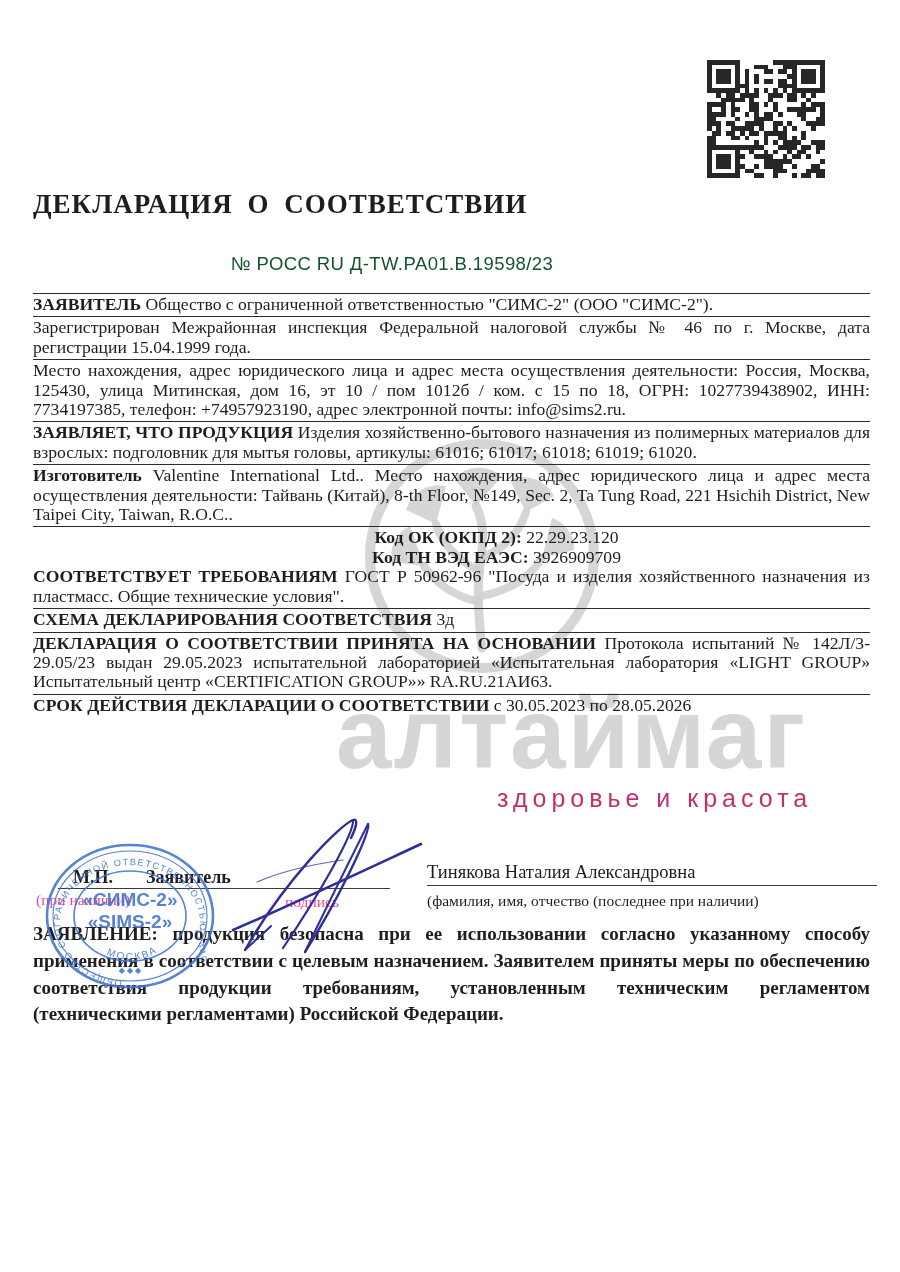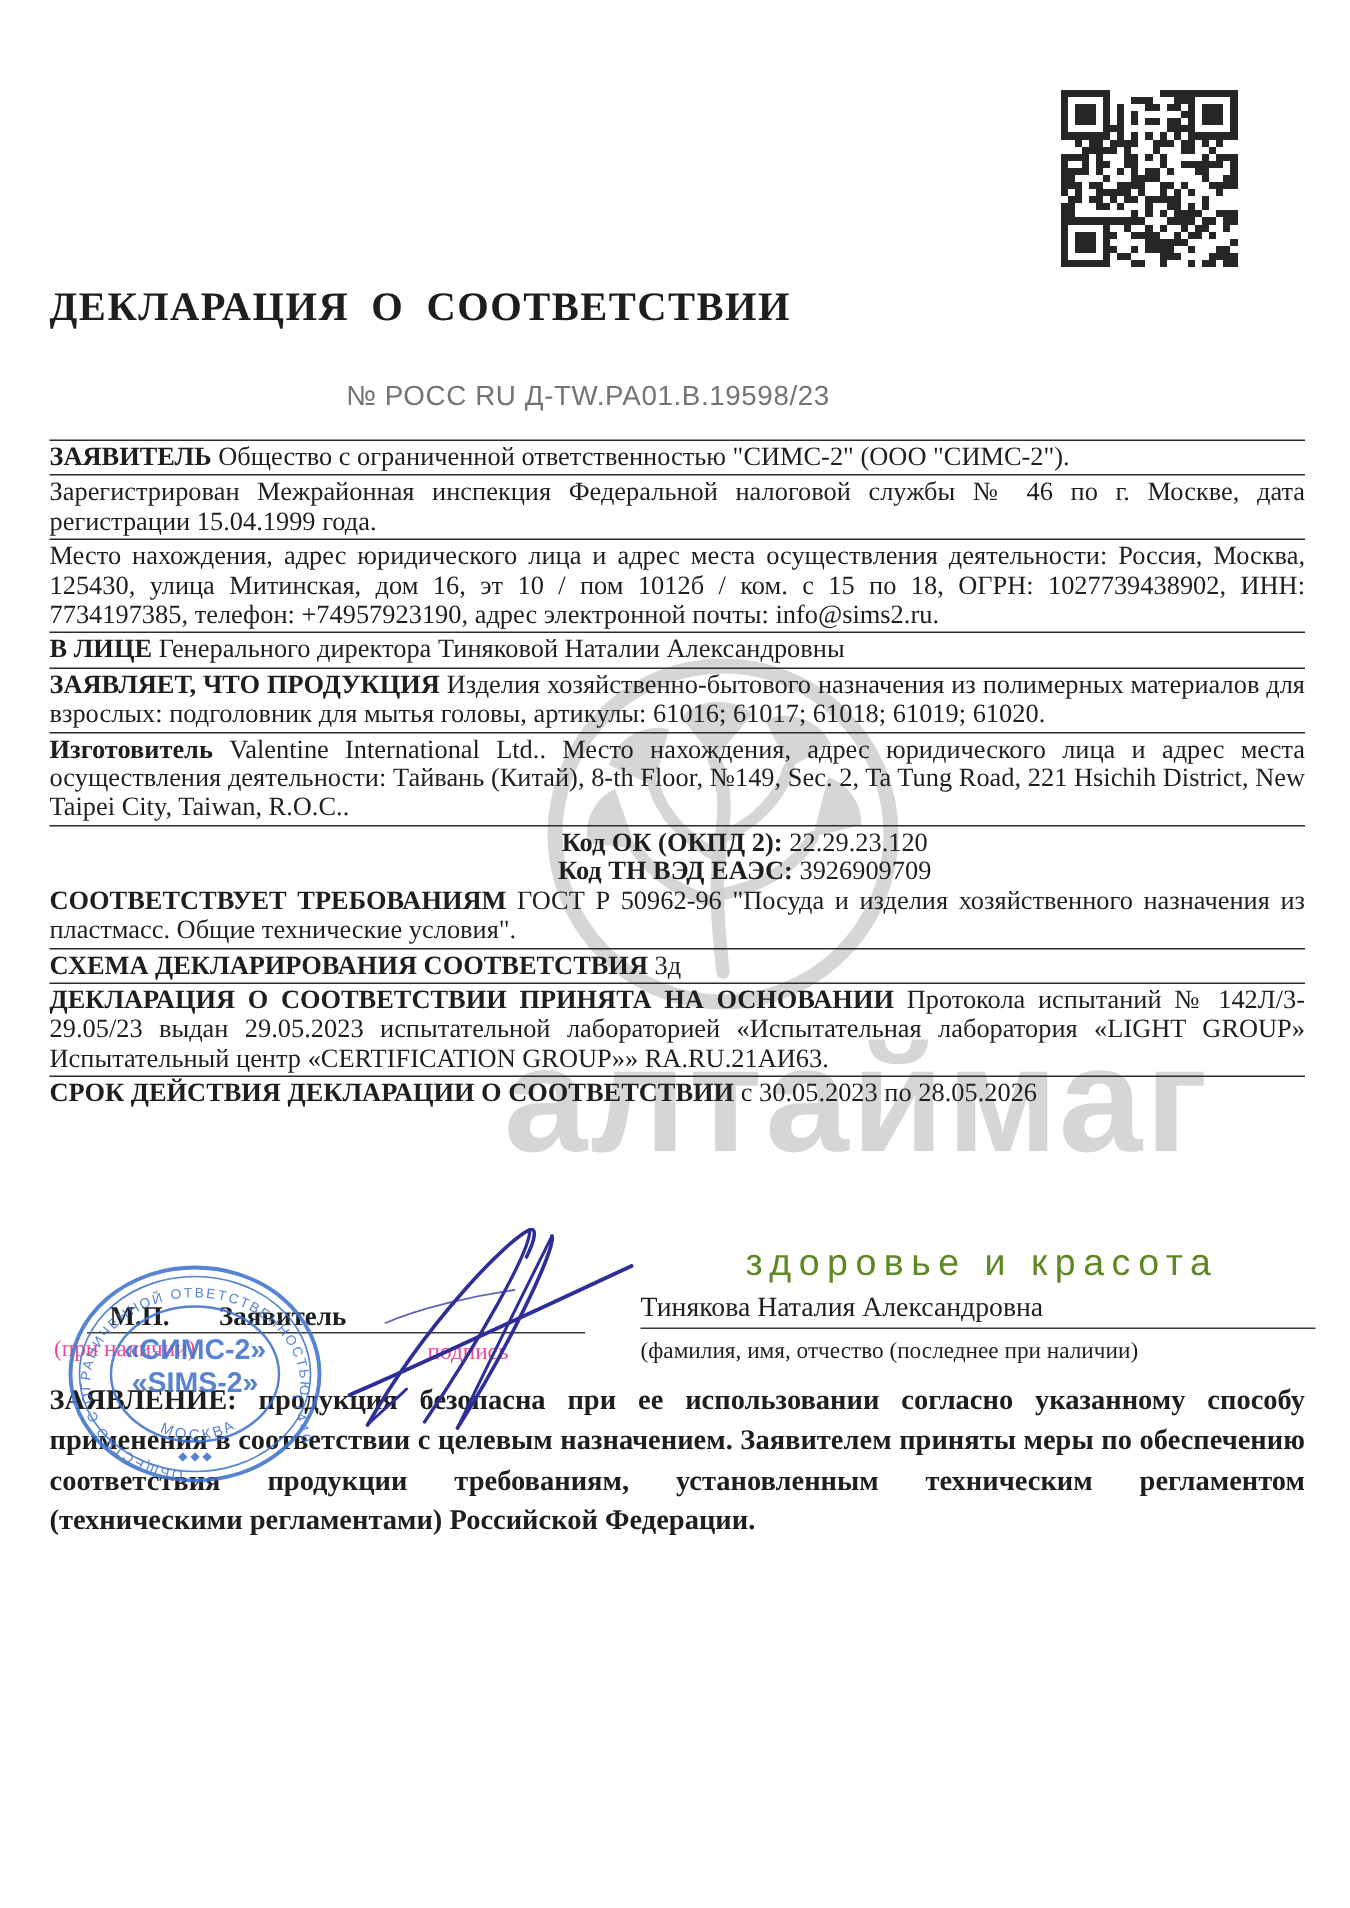--- a/index.html
+++ b/index.html
@@ -6,21 +6,21 @@
   #page{position:relative;width:900px;height:1272px;background:#ffffff;overflow:hidden;
         font-family:"Liberation Serif",serif;color:#1e1e1e;}
   
   .wm{position:absolute;z-index:1;pointer-events:none;}
   .doc{position:relative;z-index:2;}
   .over{position:absolute;z-index:3;pointer-events:none;}
   
   .title{position:absolute;left:33px;top:189px;width:718px;text-align:left;
          font-size:27px;font-weight:bold;letter-spacing:1px;word-spacing:7px;}
   .docnum{position:absolute;left:33px;top:253px;width:718px;text-align:center;
-          font-family:"Liberation Sans",sans-serif;font-size:18.5px;letter-spacing:.4px;color:#737373;}
+          font-family:"Liberation Sans",sans-serif;font-size:18.5px;letter-spacing:.4px;color:#14532d;}
   
   .body-block{position:absolute;left:33px;top:293px;width:837px;border-top:1.5px solid #2b2b2b;}
   .sec{font-size:17.6px;line-height:19.4px;text-align:justify;padding:1px 0 2px;
        border-bottom:1.5px solid #2b2b2b;}
   .sec.noline{border-bottom:none;}
   .lbl{font-weight:bold;}
   .codes{text-align:center;padding-left:90px;}
   .codes .lbl{font-weight:bold;}
   
   .sig-abs{position:absolute;font-size:18px;}
@@ -28,22 +28,22 @@
   .cap{position:absolute;font-size:15.5px;color:#ec4899;}
   .namebox{position:absolute;left:427px;top:862px;width:450px;text-align:left;font-size:18.5px;}
   .namecap{margin-top:6px;font-size:15.5px;}
   .nameline{border-top:1.5px solid #3a3a3a;margin-top:2px;}
   
   .statement{position:absolute;left:33px;top:921px;width:837px;font-size:19px;font-weight:bold;
              line-height:26.8px;text-align:justify;}
   
   .wm-brand{left:336px;top:676px;font-family:"Liberation Sans",sans-serif;font-weight:bold;
             font-size:100px;letter-spacing:2px;color:#cdcdcd;opacity:.8;}
-  .wm-tag{left:497px;top:828px;font-family:"Liberation Sans",sans-serif;
-          font-size:25px;letter-spacing:5px;color:#4d7c0f;opacity:.9;}
+  .wm-tag{left:497px;top:784px;font-family:"Liberation Sans",sans-serif;
+          font-size:25px;letter-spacing:5px;color:#be185d;opacity:.9;}
 </style>
 </head>
 <body>
 
 <div id="page">
 
   <svg class="wm" style="left:358px;top:432px" width="248" height="248" viewBox="0 0 248 248">
     <g fill="none" stroke="#cfcfcf" stroke-opacity=".85">
       <circle cx="124" cy="124" r="112" stroke-width="10"></circle>
       <path d="M124 216 C120 180 118 150 124 118 C126 100 124 86 118 74" stroke-width="9" stroke-linecap="round"></path>
@@ -407,24 +407,20 @@
         <span class="lbl">ЗАЯВИТЕЛЬ</span>
         <span>Общество с ограниченной ответственностью "СИМС-2" (ООО "СИМС-2").</span>
       </div>
       <div class="sec">
         <span>Зарегистрирован Межрайонная инспекция Федеральной налоговой службы № 46 по г. Москве, дата регистрации 15.04.1999 года.</span>
       </div>
       <div class="sec">
         <span>Место нахождения, адрес юридического лица и адрес места осуществления деятельности: Россия, Москва, 125430, улица Митинская, дом 16, эт 10 / пом 1012б / ком. с 15 по 18, ОГРН: 1027739438902, ИНН: 7734197385, телефон: +74957923190, адрес электронной почты: info@sims2.ru.</span>
       </div>
       <div class="sec">
-        <span class="lbl">В ЛИЦЕ</span>
-        <span>Генерального директора Тиняковой Наталии Александровны</span>
-      </div>
-      <div class="sec">
         <span class="lbl">ЗАЯВЛЯЕТ, ЧТО ПРОДУКЦИЯ</span>
         <span>Изделия хозяйственно-бытового назначения из полимерных материалов для взрослых: подголовник для мытья головы, артикулы: 61016; 61017; 61018; 61019; 61020.</span>
       </div>
       <div class="sec">
         <span class="lbl">Изготовитель</span>
         <span>Valentine International Ltd.. Место нахождения, адрес юридического лица и адрес места осуществления деятельности: Тайвань (Китай), 8-th Floor, №149, Sec. 2, Ta Tung Road, 221 Hsichih District, New Taipei City, Taiwan, R.O.C..</span>
       </div>
       <div class="sec">
         <div class="codes">
           <span class="lbl">Код ОК (ОКПД 2):</span>

